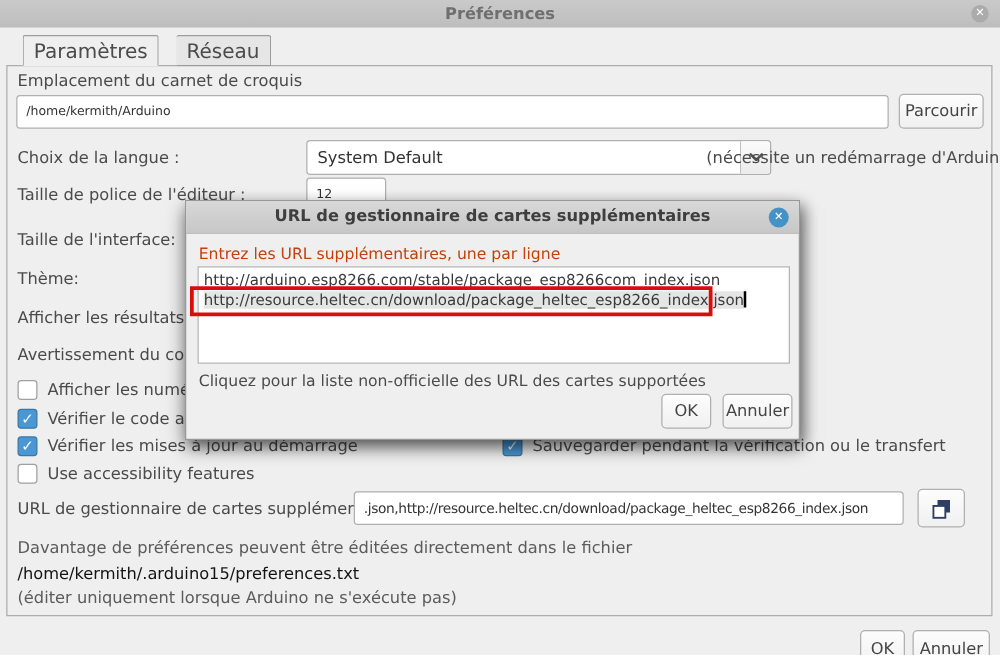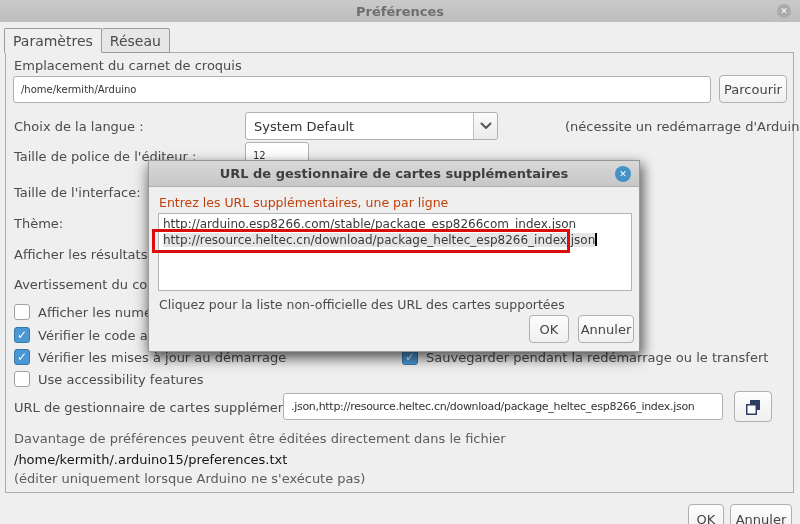--- a/index.html
+++ b/index.html
@@ -17,43 +17,44 @@
     font-weight:bold; color:#6f6f6f; font-size:13px;
   }
   .win-close {
     position:absolute; right:9px; top:4px; width:14px; height:14px; border-radius:50%;
     background:#ababab; color:#fff; font-size:9px; line-height:14px; text-align:center;
     font-weight:bold; cursor:default;
   }
   .tabs { position:absolute; left:4px; top:28px; height:25px; display:flex; z-index:3; }
   .tab {
     height:25px; padding:0 8px; display:flex; align-items:center;
-    border:1px solid #9c9c9c; background:#e6e6e6; color:#4b4b4b; font-size:14px;
+    border:1px solid #9c9c9c; background:#e6e6e6; color:#4b4b4b; font-size:16px;
     border-radius:2px 2px 0 0;
+    margin-left:14px;
   }
   .tab.active { background:#efefef; border-bottom:1px solid #efefef; }
   .tab + .tab { border-left:none; }
   .pane {
     position:absolute; left:5px; top:52px; width:789px; height:441px;
     border:1px solid #adadad; background:transparent; z-index:0;
   }
   .lbl { position:absolute; white-space:nowrap; color:#4b4b4b; }
   .txtfield {
     position:absolute; border:1px solid #b0b0b0; border-radius:3px; background:#fff;
     color:#333; font-family:"DejaVu Sans","Liberation Sans",sans-serif; font-size:10px;
     padding:0 7px; outline:none;
   }
   .btn {
     position:absolute; border:1px solid #b0b0b0; border-radius:4px;
     background:linear-gradient(#fdfdfd,#f0f0f0); color:#454545;
     font-family:"DejaVu Sans","Liberation Sans",sans-serif; font-size:13px;
     display:flex; align-items:center; justify-content:center; cursor:default;
   }
   .combo {
-    position:absolute; left:245px; top:112px; width:253px; height:28px;
+    position:absolute; left:245px; top:112px; width:372px; height:28px;
     border:1px solid #b0b0b0; border-radius:3px; background:#fff;
     display:flex; align-items:center;
   }
   .combo-value { flex:1; padding:0 8px; color:#333; }
   .combo-btn {
     width:24px; height:100%; border-left:1px solid #c0c0c0;
     background:linear-gradient(#fbfbfb,#ebebeb); border-radius:0 3px 3px 0;
     display:flex; align-items:center; justify-content:center;
   }
   .cb {
@@ -148,21 +149,21 @@
 <div class="cb checked" style="left:14px; top:327px;"></div>
 <div class="lbl" style="left:38px; top:328px;">Vérifier le code aprè</div>
 
 <div class="cb checked" style="left:14px; top:349px;"></div>
 <div class="lbl" style="left:38px; top:350px;">Vérifier les mises à jour au démarrage</div>
 
 <div class="cb" style="left:14px; top:371px;"></div>
 <div class="lbl" style="left:38px; top:372px;">Use accessibility features</div>
 
 <div class="cb checked" style="left:402px; top:349px;"></div>
-<div class="lbl" style="left:426px; top:350px;">Sauvegarder pendant la redémarrage ou le transfert</div>
+<div class="lbl" style="left:426px; top:350px;">Sauvegarder pendant la vérification ou le transfert</div>
 
 <div class="lbl" style="left:14px; top:400px;">URL de gestionnaire de cartes supplémentaires</div>
 <input class="txtfield" style="left: 283px; top: 393px; width: 440px; height: 27px; font-size: 11px; letter-spacing: -0.3px;" value=".json,http://resource.heltec.cn/download/package_heltec_esp8266_index.json">
 <button class="btn" style="left:734px; top:391px; width:38px; height:31px;">
   <span class="copy-ic">
     <svg width="18" height="18" viewBox="0 0 18 18">
       <rect x="6" y="2" width="10" height="10" fill="#2d3f63"></rect>
       <rect x="2.75" y="6.75" width="9.5" height="9.5" fill="#fff" stroke="#2d3f63" stroke-width="1.5"></rect>
     </svg>
   </span>

